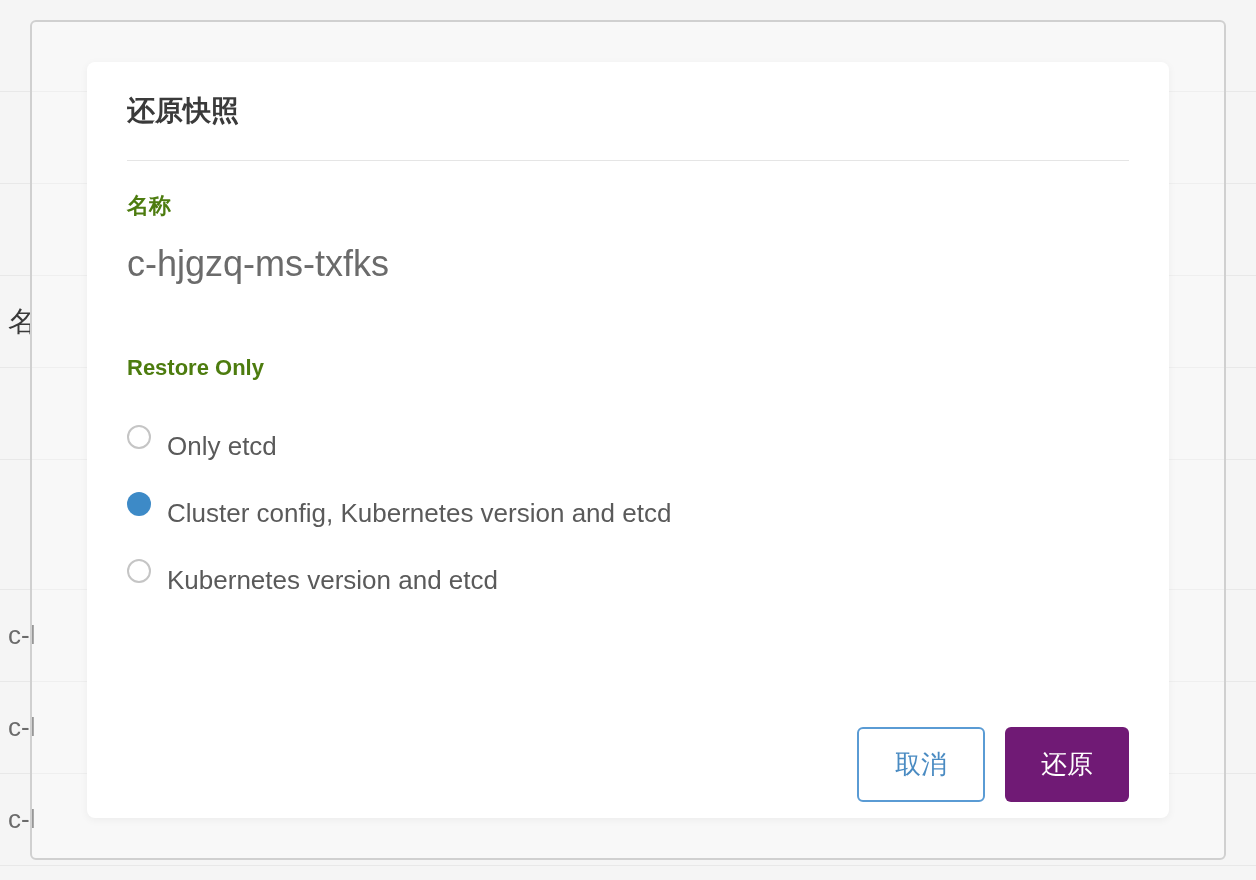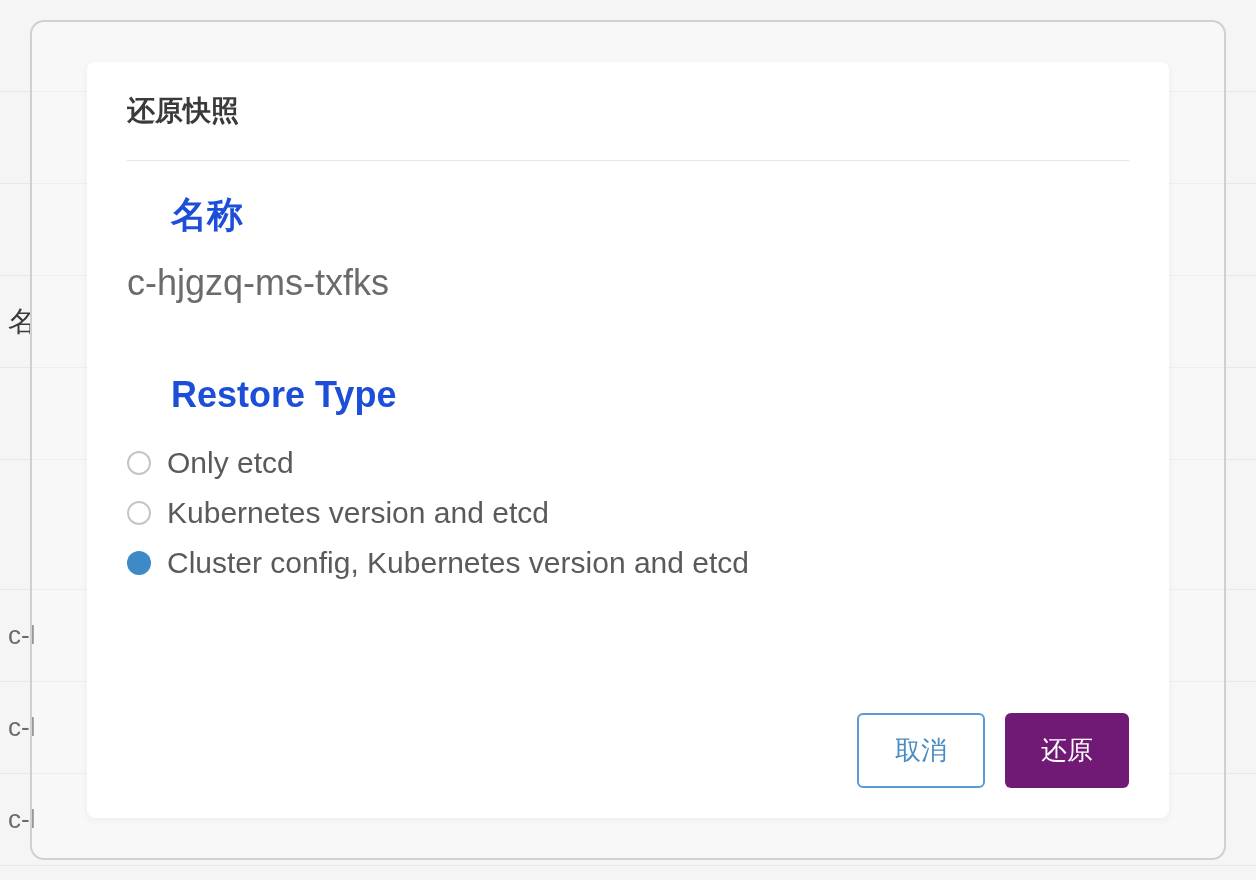--- a/index.html
+++ b/index.html
@@ -40,21 +40,21 @@
       color: #3a3a3a;
     }
     .modal-overlay {
       position: absolute;
       top: 20px;
       left: 30px;
       right: 30px;
       bottom: 20px;
       background: rgba(255,255,255,0.3);
       border: 2px solid #d0d0d0;
-      border-radius: 14px;
+      border-radius: 6px;
     }
     .modal {
       position: absolute;
       top: 40px;
       left: 55px;
       right: 55px;
       bottom: 40px;
       background: #ffffff;
       border-radius: 8px;
       padding: 30px 40px 30px 40px;
@@ -64,25 +64,24 @@
       font-size: 28px;
       font-weight: 600;
       color: #3a3a3a;
       padding-bottom: 30px;
       border-bottom: 1px solid #e5e5e5;
     }
     .section {
       margin-top: 30px;
     }
     .section-label {
-      font-size: 36px;
+      font-size: 22px;
       font-weight: 600;
-      color: #1d4ed8;
+      color: #4d7c0f;
       margin-bottom: 22px;
-      margin-left: 44px;
     }
     .section-value {
       font-size: 36px;
       color: #6b6b6b;
       font-weight: 400;
     }
     .section.big-gap {
       margin-top: 70px;
     }
     .radio-group {
@@ -101,26 +100,27 @@
       border-radius: 50%;
       border: 2.5px solid #c5c5c5;
       flex-shrink: 0;
       position: relative;
     }
     .radio-circle.selected {
       border: none;
       background: #3d8ac7;
     }
     .radio-label {
-      font-size: 30px;
+      font-size: 26px;
       color: #5a5a5a;
+      margin-top: 20px;
     }
     .modal-footer {
       position: absolute;
-      bottom: 30px;
+      bottom: 16px;
       right: 40px;
       display: flex;
       gap: 20px;
     }
     .btn {
       padding: 18px 36px;
       font-size: 26px;
       border-radius: 6px;
       cursor: pointer;
       border: none;
@@ -174,34 +174,34 @@
   <div class="modal">
     <div class="modal-title">还原快照</div>
 
     <div class="section">
       <div class="section-label">名称</div>
       <div class="section-value">c-hjgzq-ms-txfks</div>
     </div>
 
 
     <div class="section big-gap">
-      <div class="section-label">Restore Type</div>
+      <div class="section-label">Restore Only</div>
       <div class="radio-group">
         <div class="radio-option">
           <div class="radio-circle"></div>
           <div class="radio-label">Only etcd</div>
         </div>
         <div class="radio-option">
+          <div class="radio-circle selected"></div>
+          <div class="radio-label">Cluster config, Kubernetes version and etcd</div>
+        </div>
+        <div class="radio-option">
           <div class="radio-circle"></div>
           <div class="radio-label">Kubernetes version and etcd</div>
         </div>
-        <div class="radio-option">
-          <div class="radio-circle selected"></div>
-          <div class="radio-label">Cluster config, Kubernetes version and etcd</div>
-        </div>
       </div>
     </div>
 
     <div class="modal-footer">
       <button class="btn btn-cancel">取消</button>
       <button class="btn btn-primary">还原</button>
     </div>
   </div>
 </div>
 

